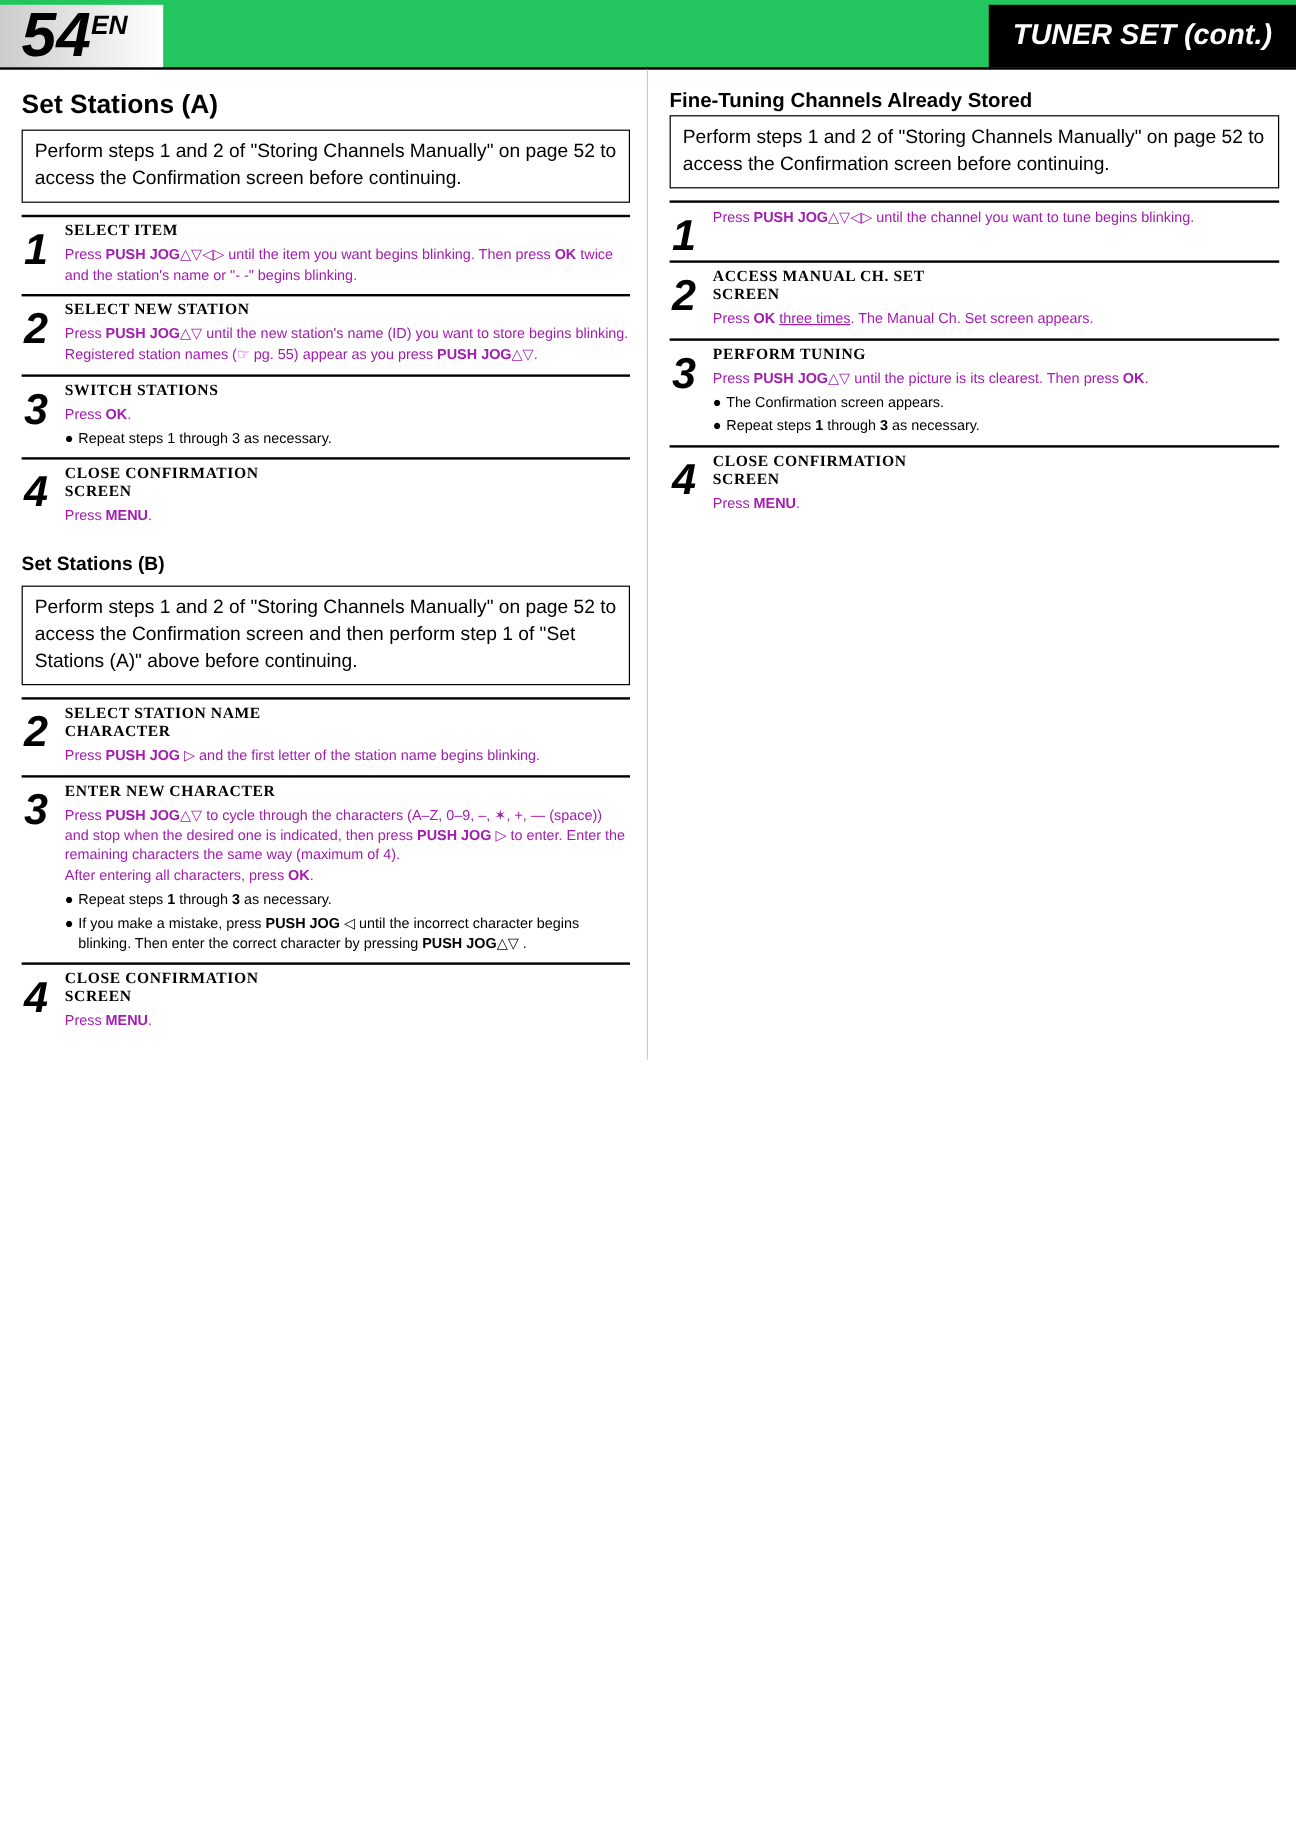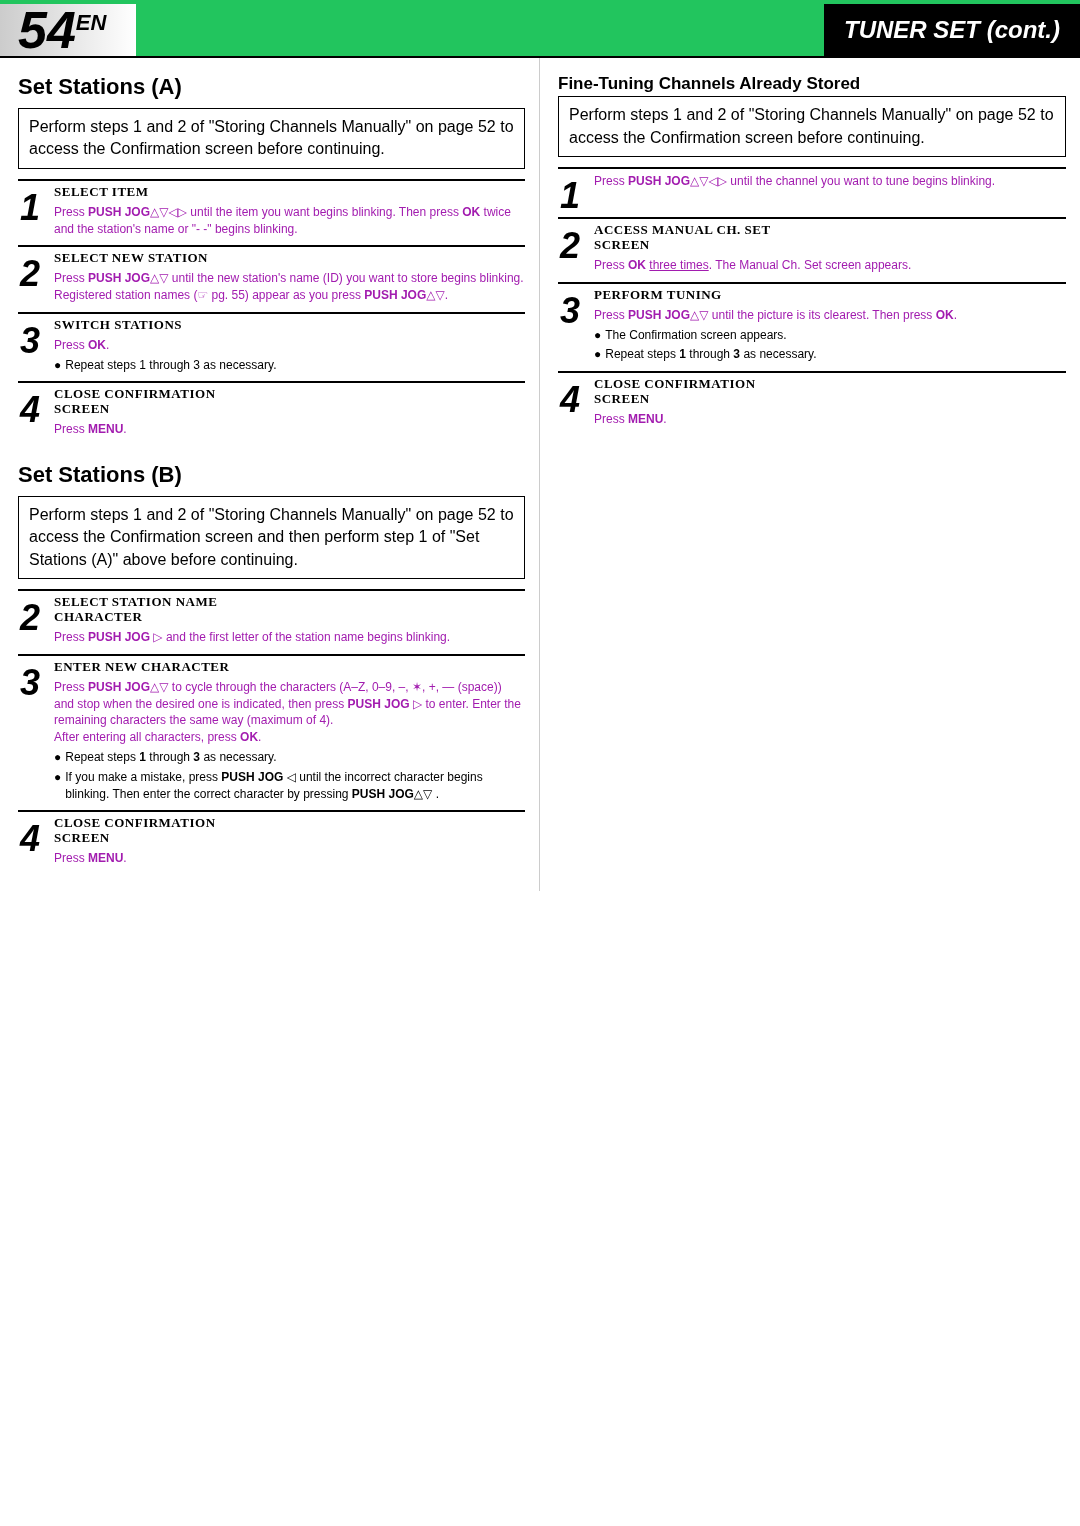--- a/index.html
+++ b/index.html
@@ -138,21 +138,21 @@
       line-height: 1.4;
       margin-top: 3px;
     }
 
     .bullet-dot {
       flex-shrink: 0;
     }
 
     
     .set-stations-b-header {
-      font-size: 22px;
+      font-size: 16px;
       font-weight: bold;
       margin-top: 14px;
       margin-bottom: 8px;
     }
 
     
     .fine-tuning-title {
       font-size: 17px;
       font-weight: bold;
       margin-bottom: 2px;

